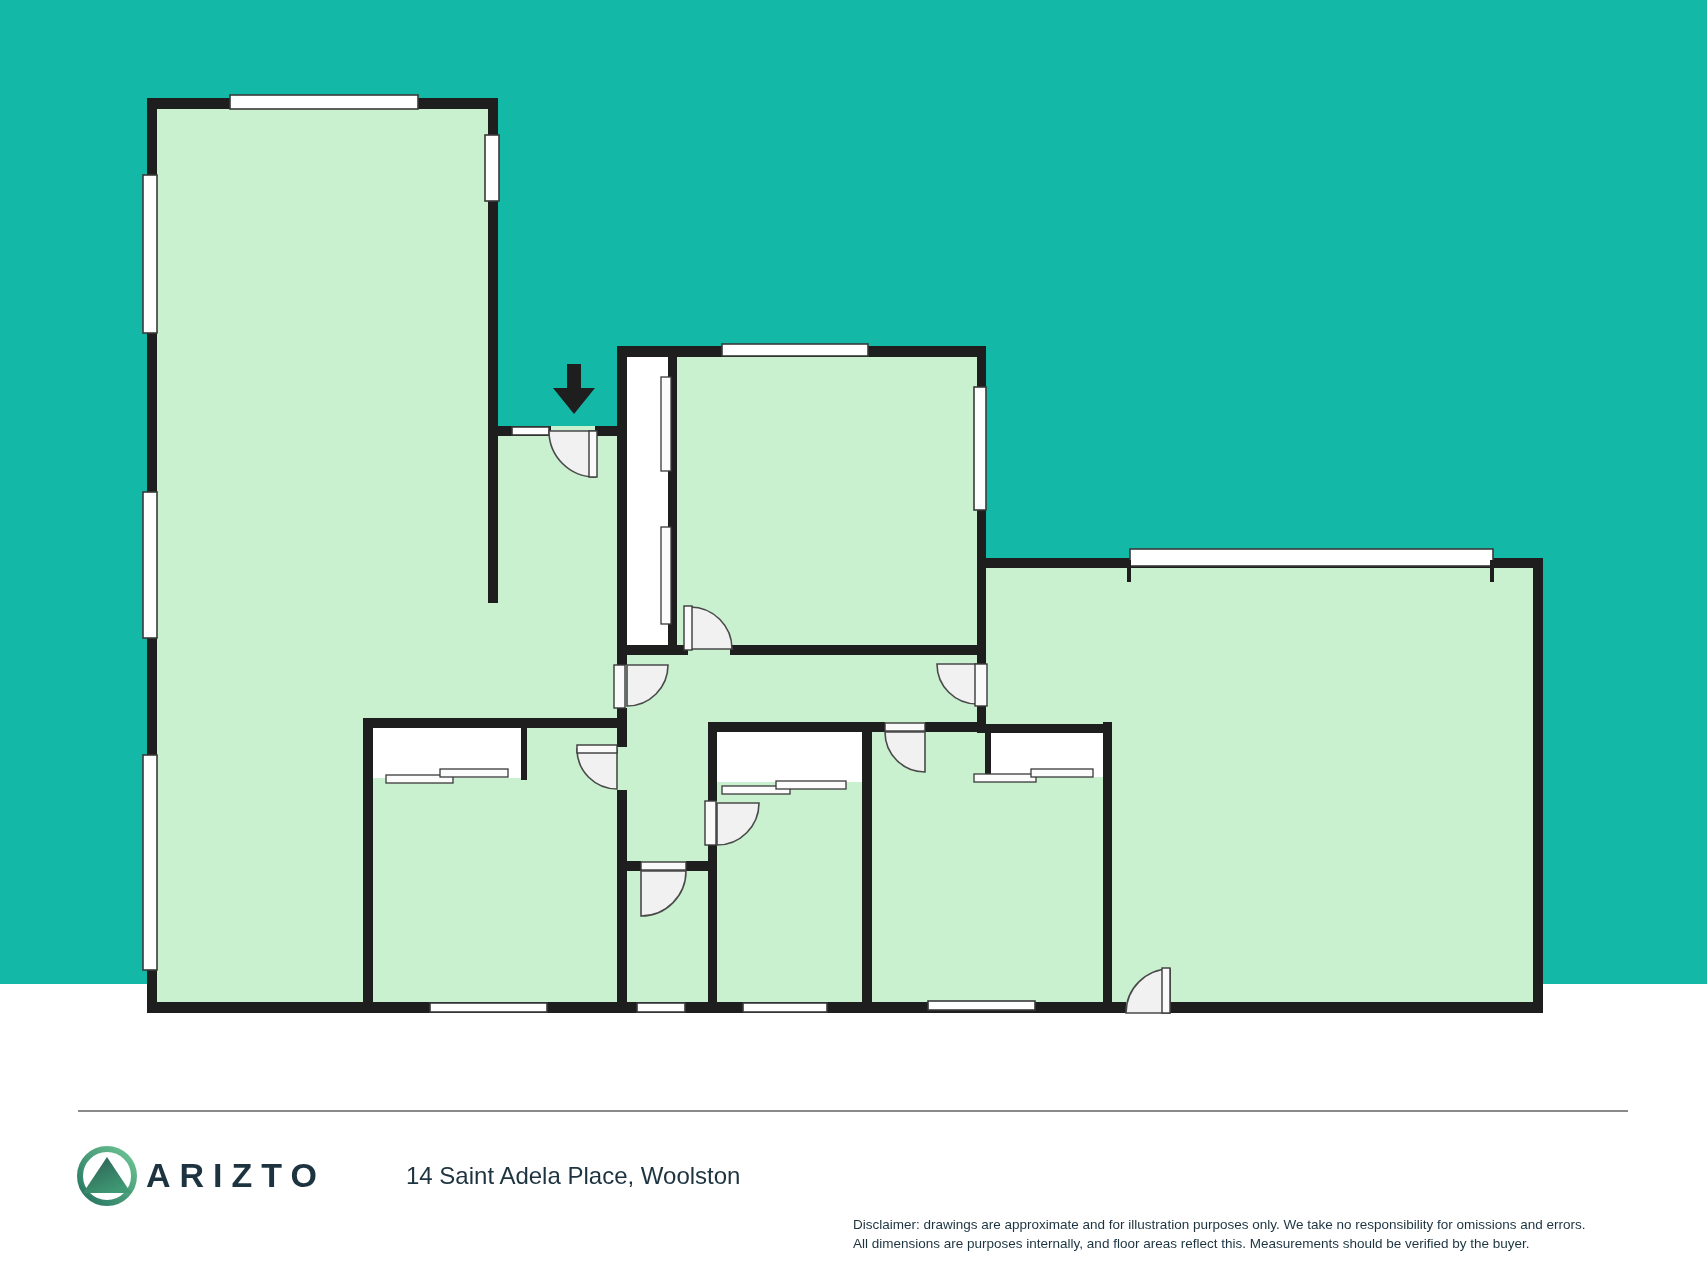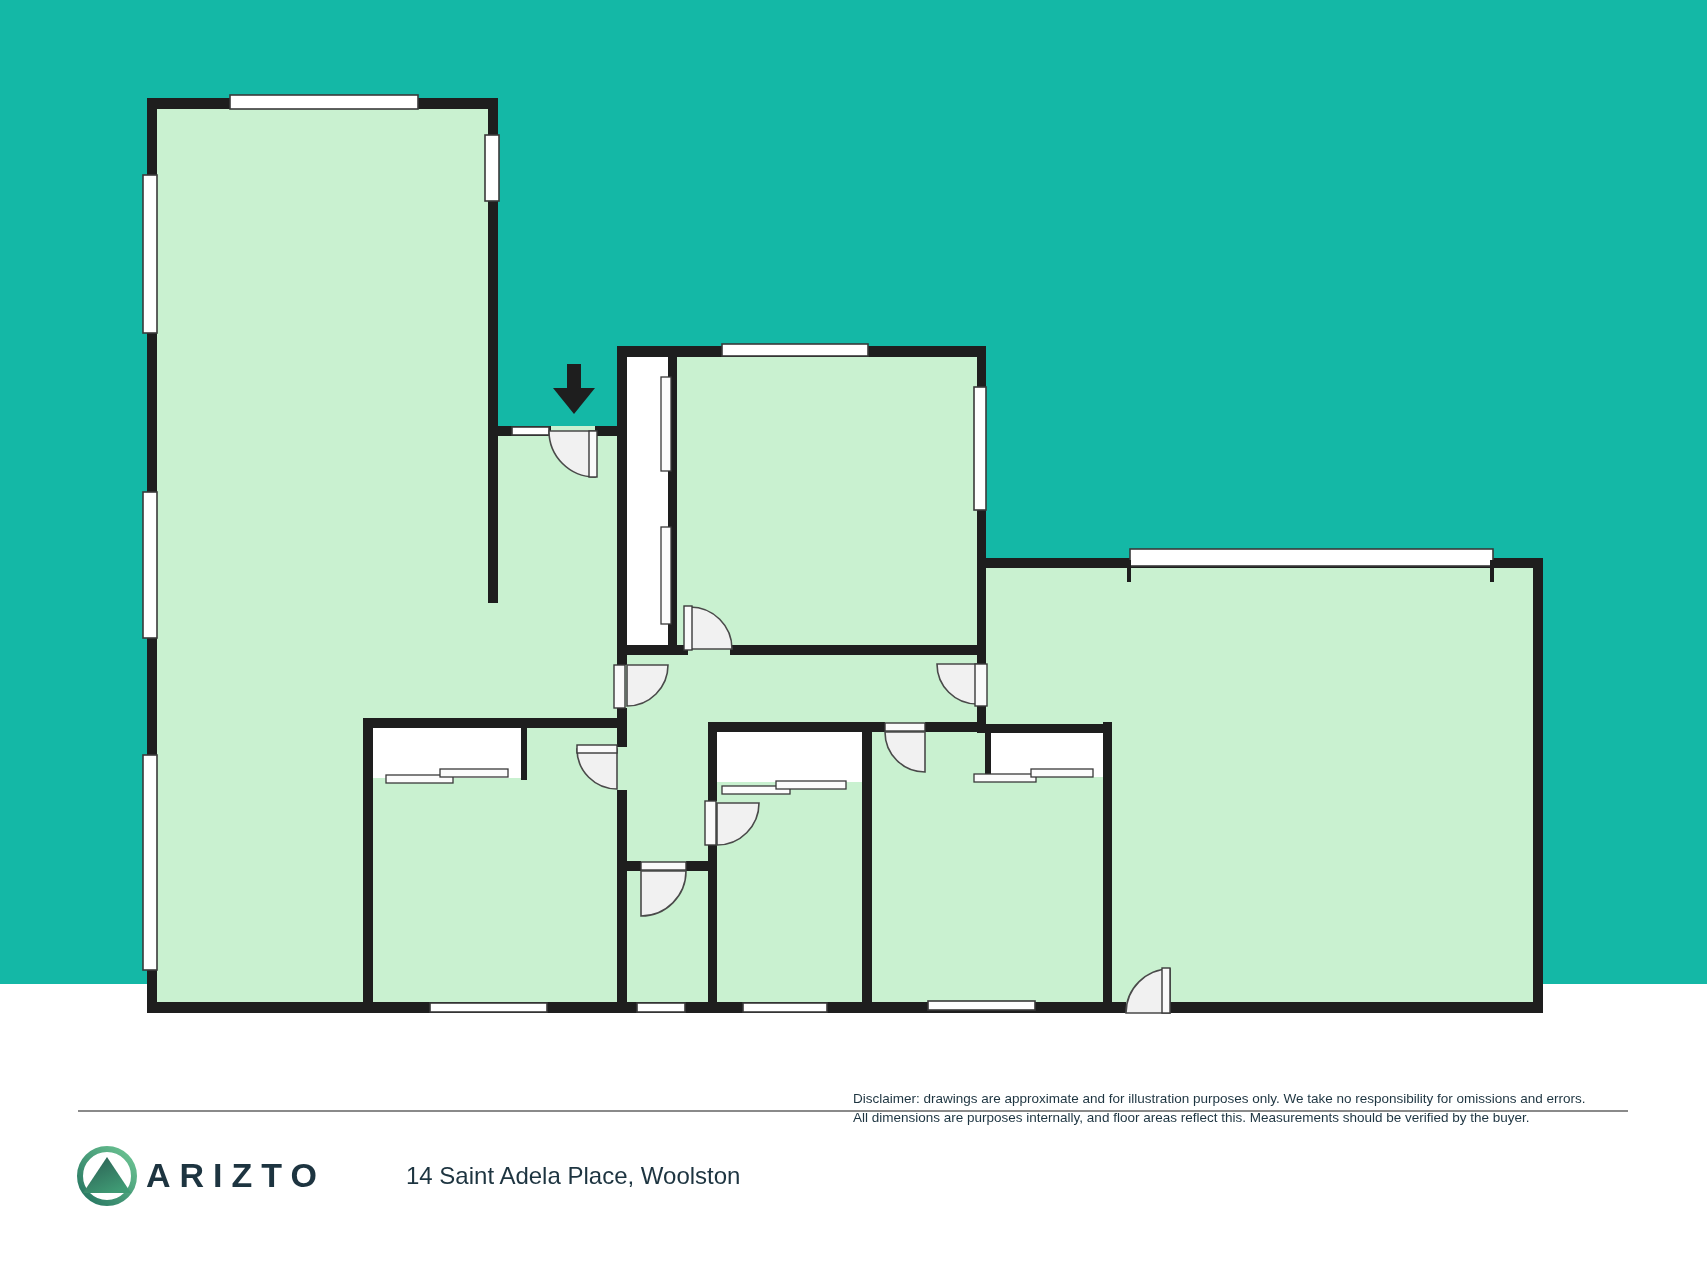--- a/index.html
+++ b/index.html
@@ -19,21 +19,21 @@
   .win{fill:var(--win-fill);stroke:#3a3a3a;stroke-width:1.6;}
   .slab{fill:#fcfcfc;stroke:#3a3a3a;stroke-width:1.3;}
   .gap{fill:var(--plan-fill);}
   .wedge{fill:var(--door-fill);stroke:#4a4a4a;stroke-width:1.6;}
   .leaf{fill:#fafafa;stroke:#3a3a3a;stroke-width:1.4;}
   .whitebox{fill:#ffffff;}
   .footer-divider{position:absolute;left:78px;top:1110px;width:1550px;height:2px;background:#8a8a8a;}
   .brand{position:absolute;left:146px;top:1156px;font-size:34px;font-weight:800;
     letter-spacing:9px;color:var(--ink);}
   .address{position:absolute;left:398px;top:1162px;font-size:24px;font-weight:400;color:var(--ink);margin-left:8px;}
-  .disclaimer{position:absolute;left:853px;top:1090px;width:790px;font-size:13.5px;
+  .disclaimer{position:absolute;left:853px;top:1216px;width:790px;font-size:13.5px;
     line-height:1.38;color:var(--ink);font-weight:400;}
 </style>
 </head>
 <body>
 
 <div class="stage">
 
 <svg width="1707" height="1280" viewBox="0 0 1707 1280">
 
   <g>

